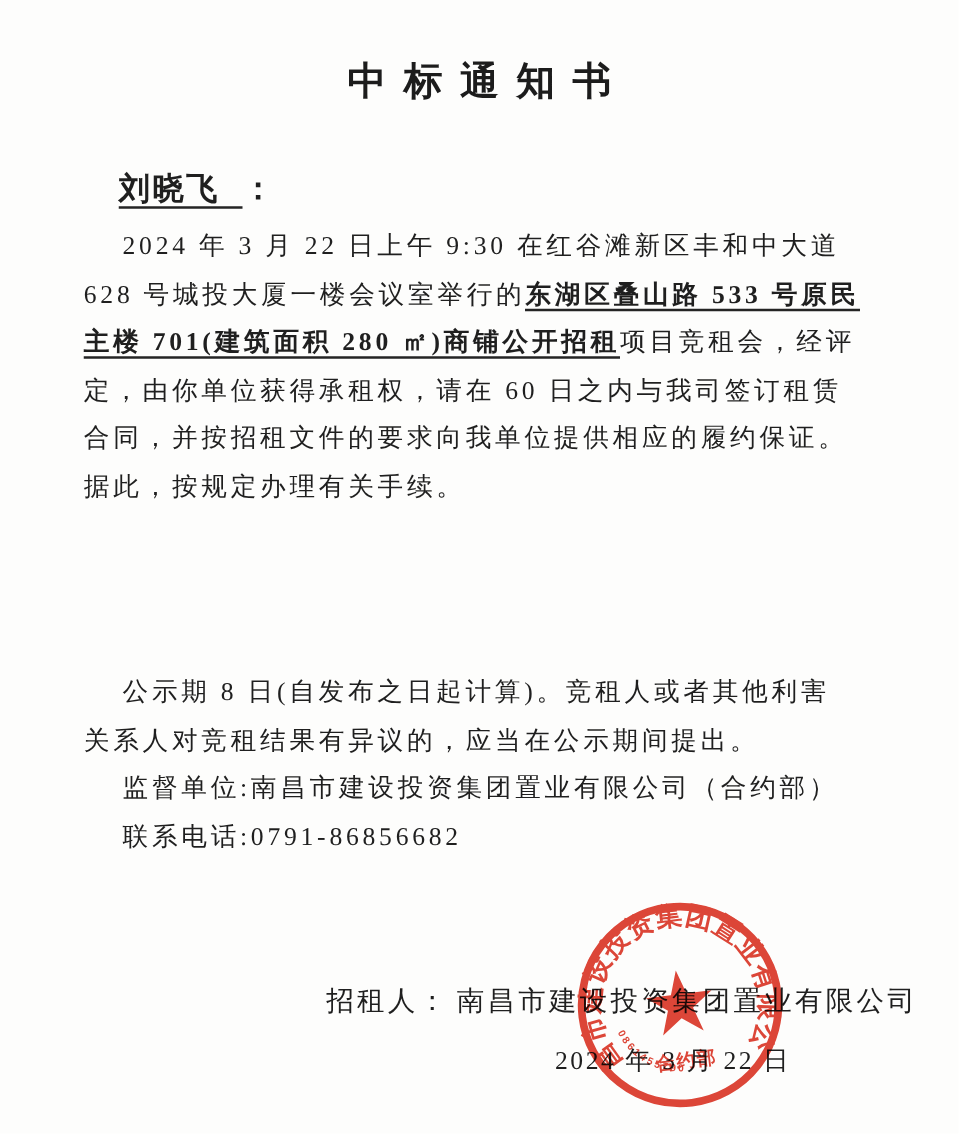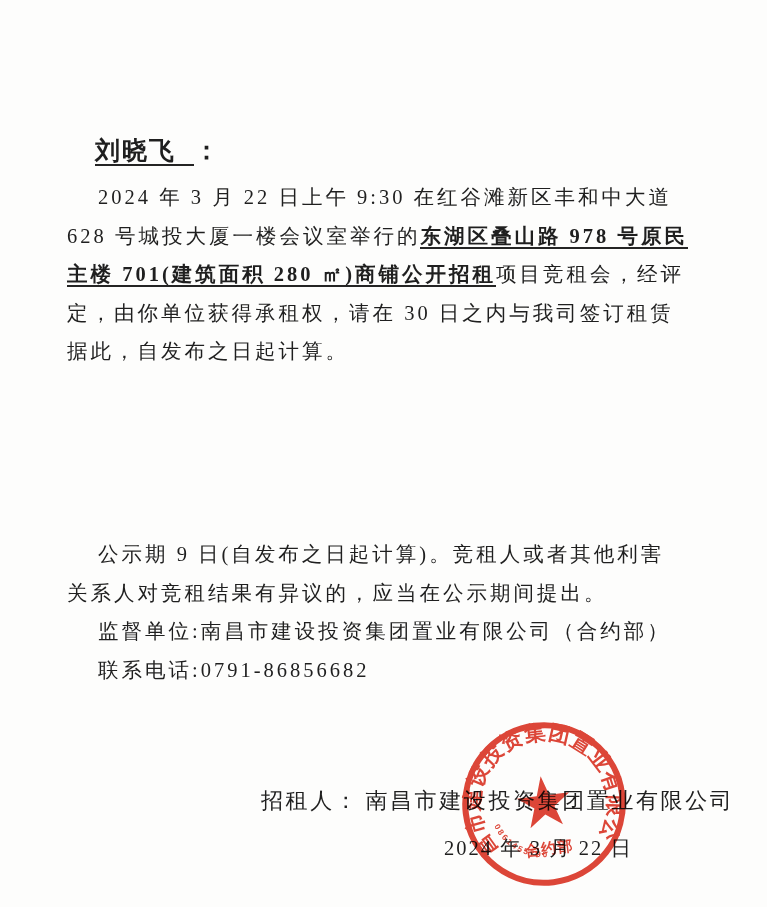--- a/index.html
+++ b/index.html
@@ -105,36 +105,38 @@
     transform: rotate(-7deg);
     pointer-events: none;
   }
   .seal svg { width: 100%; height: 100%; }
 </style>
 </head>
 <body>
 
 <div class="page">
 
+  <h1 class="title">中标通知书</h1>
 
   <div class="addressee">
     <span class="name">刘晓飞</span><span>：</span>
   </div>
 
   <div class="para para1">
     <p class="line indent"><span>2024 年 3 月 22 日上午 9:30 在红谷滩新区丰和中大道</span></p>
-    <p class="line"><span>628 号城投大厦一楼会议室举行的</span><span class="em">东湖区叠山路 978 号原民</span></p>
+    <p class="line"><span>628 号城投大厦一楼会议室举行的</span><span class="em">东湖区叠山路 533 号原民</span></p>
     <p class="line"><span class="em">主楼 701(建筑面积 280 ㎡)商铺公开招租</span><span>项目竞租会，经评</span></p>
-    <p class="line"><span>定，由你单位获得承租权，请在 30 日之内与我司签订租赁</span></p>
-    <p class="line"><span>据此，自发布之日起计算。</span></p>
+    <p class="line"><span>定，由你单位获得承租权，请在 60 日之内与我司签订租赁</span></p>
+    <p class="line"><span>合同，并按招租文件的要求向我单位提供相应的履约保证。</span></p>
+    <p class="line"><span>据此，按规定办理有关手续。</span></p>
   </div>
 
 
   <div class="para para2">
-    <p class="line indent"><span>公示期 9 日(自发布之日起计算)。竞租人或者其他利害</span></p>
+    <p class="line indent"><span>公示期 8 日(自发布之日起计算)。竞租人或者其他利害</span></p>
     <p class="line"><span>关系人对竞租结果有异议的，应当在公示期间提出。</span></p>
     <p class="line indent"><span>监督单位:南昌市建设投资集团置业有限公司（合约部）</span></p>
     <p class="line indent"><span>联系电话:0791-86856682</span></p>
   </div>
 
   <p class="footer-lessor">
     <span>招租人：</span><span class="lessor-name">南昌市建设投资集团置业有限公司</span>
   </p>
 
   <p class="footer-date">2024 年 3 月 22 日</p>

